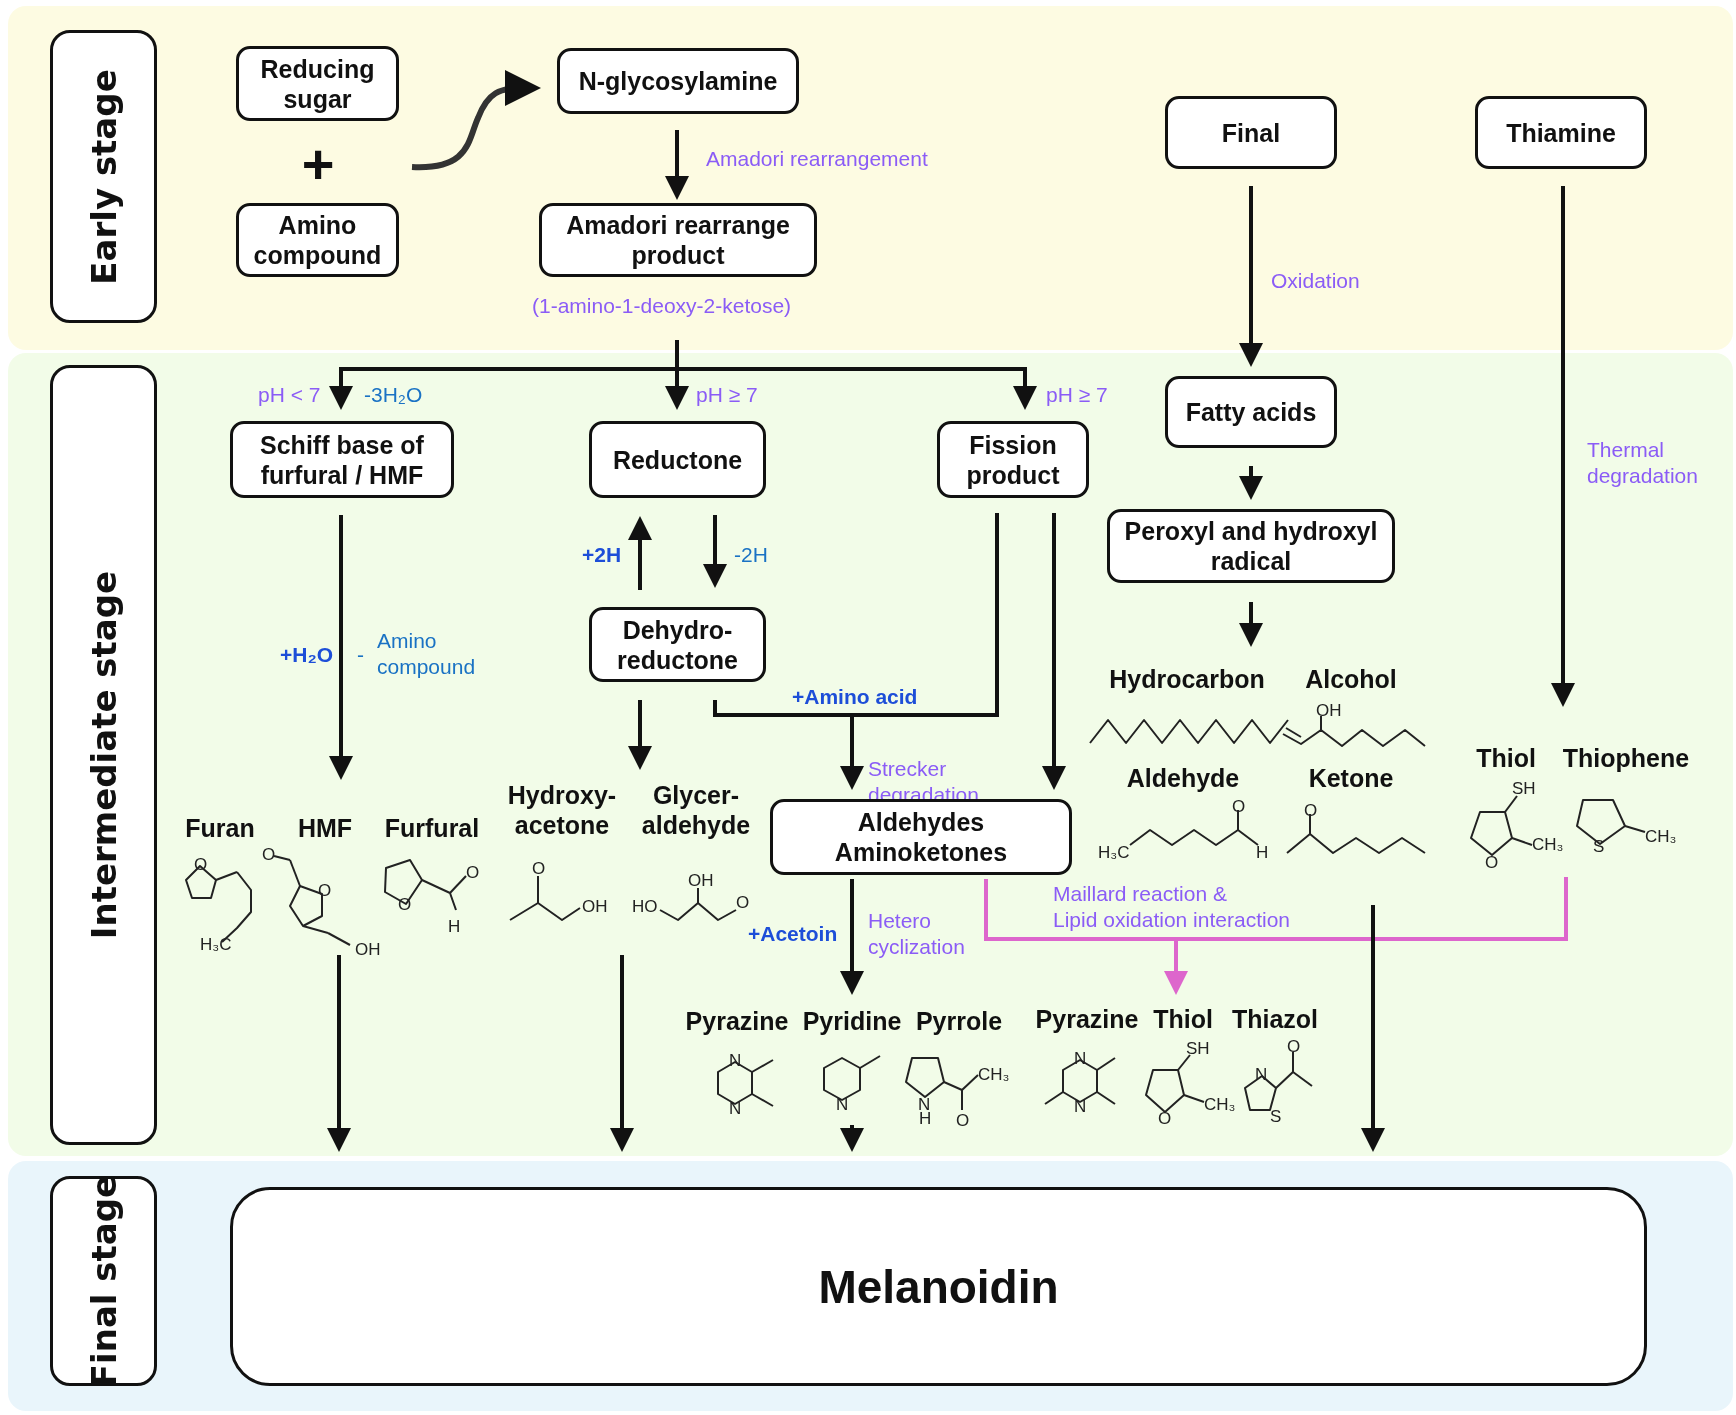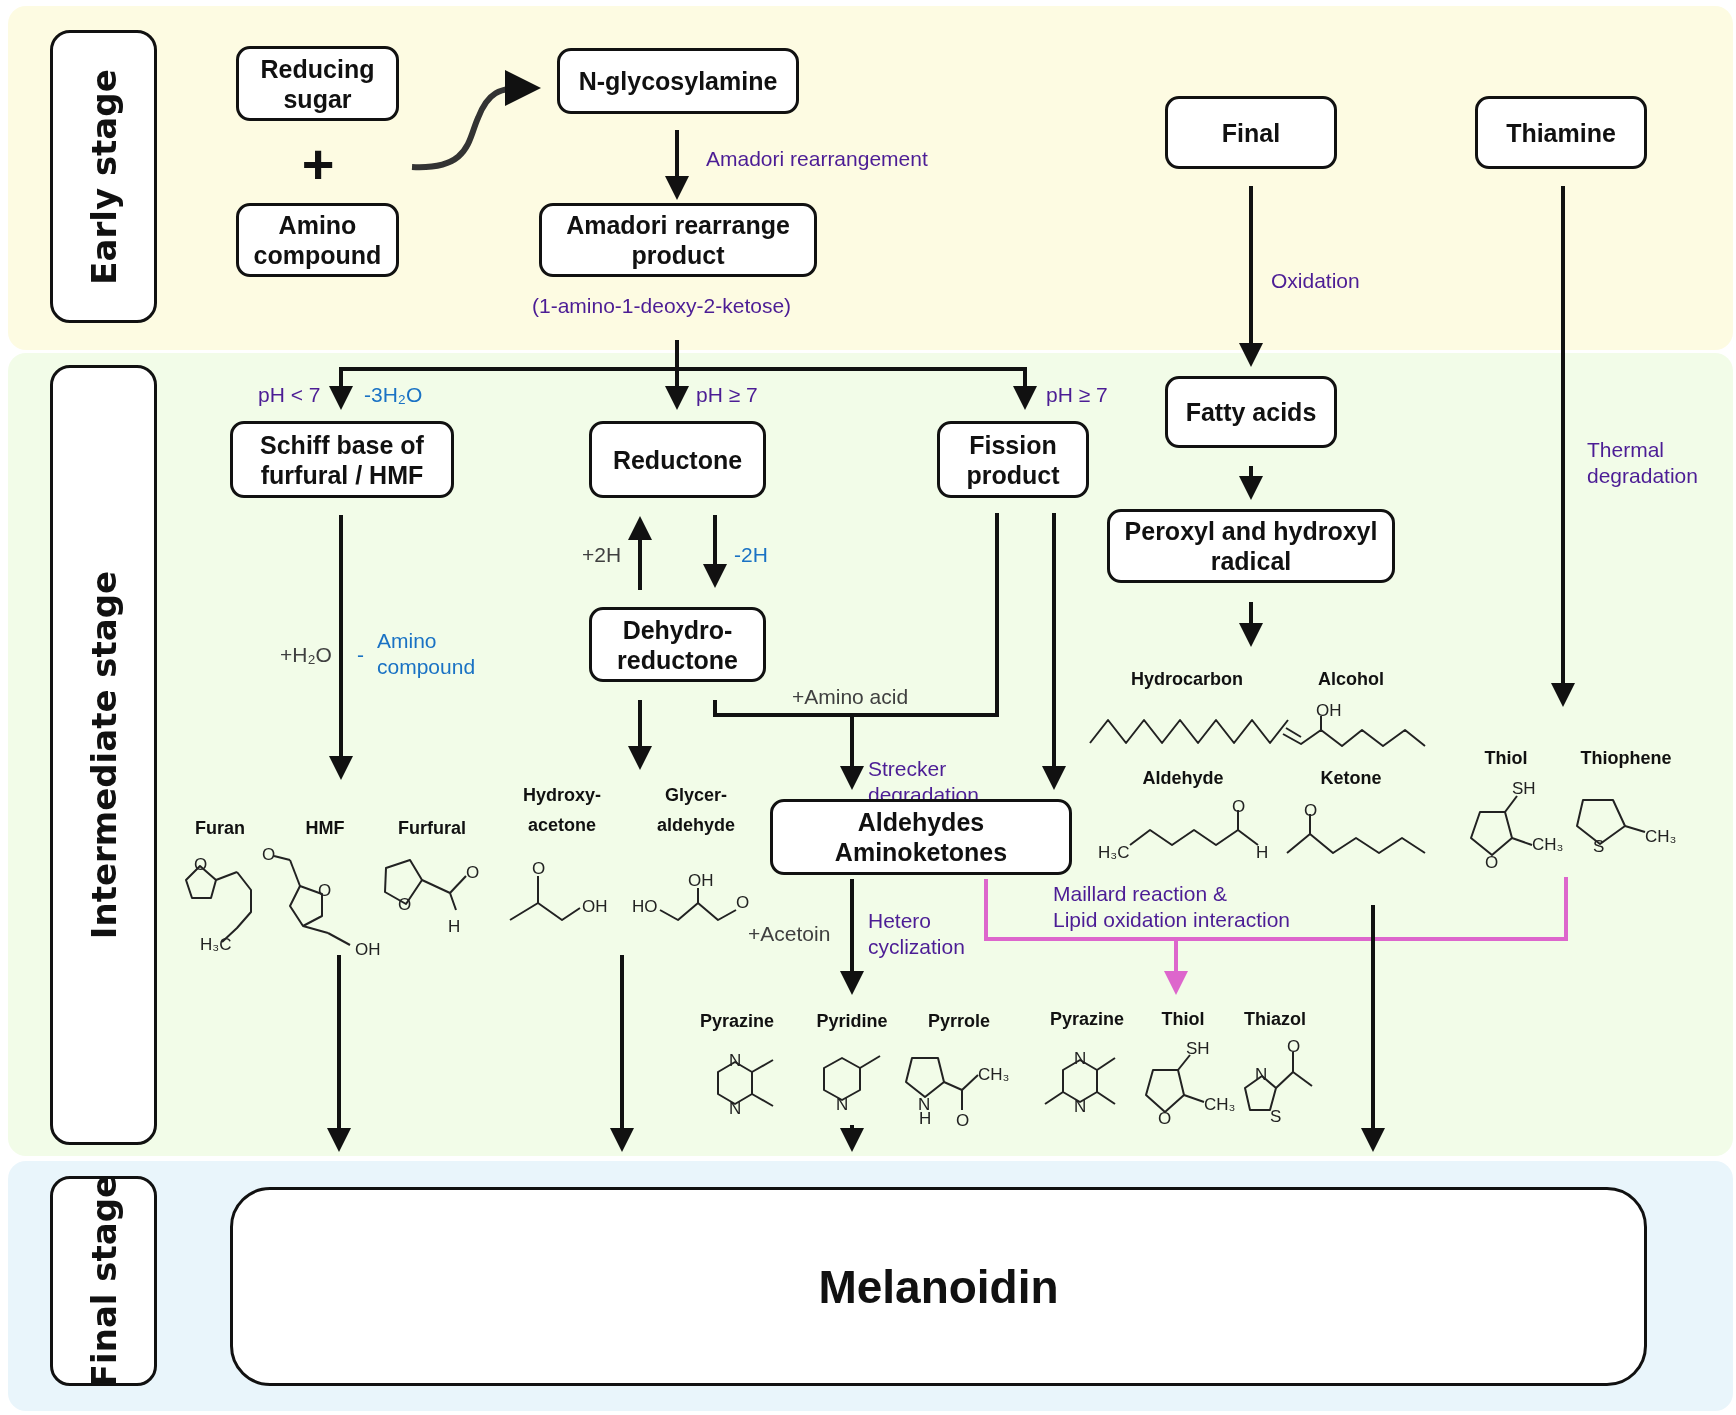--- a/index.html
+++ b/index.html
@@ -10,24 +10,24 @@
   .band.inter { top:353px; height:803px; background:#f2fce8; }
   .band.final { top:1161px; height:250px; background:#e9f5fb; }
   .stage-box { position:absolute; left:50px; width:107px; background:#fff;
                border:3px solid #111; border-radius:20px; box-sizing:border-box; }
   .stage-box span { position:absolute; left:50%; top:50%; white-space:nowrap;
                transform:translate(-50%,-50%) rotate(-90deg);
                font-family:"DejaVu Sans", sans-serif; font-weight:bold; font-size:34px; }
   .node { position:absolute; background:#fff; border:3px solid #111; border-radius:14px;
           box-sizing:border-box; display:flex; align-items:center; justify-content:center;
           text-align:center; font-weight:bold; font-size:25px; line-height:30px; white-space:pre-line; }
-  .lbl { position:absolute; font-size:21px; line-height:26px; white-space:pre-line; color:#4c1d95; }
-  .red { color:#404040; }
+  .lbl { position:absolute; font-size:21px; line-height:26px; white-space:pre-line; color:#8b5cf6; }
+  .red { color:#1d4ed8;font-weight:bold; }
   .blue { color:#1a72c4; }
-  .name { position:absolute; font-weight:bold; font-size:18px; line-height:30px;
+  .name { position:absolute; font-weight:bold; font-size:25px; line-height:30px;
           text-align:center; white-space:pre-line; }
   svg.overlay { position:absolute; left:0; top:0; width:1736px; height:1415px; pointer-events:none; }
   .mol { fill:none; stroke:#222; stroke-width:2; stroke-linejoin:round; }
   .atom { font-family:"Liberation Sans", sans-serif; font-size:17px; fill:#222; }
   .melan { font-size:46px; }
 </style>
 </head>
 <body>
 
 <div class="band early"></div>

